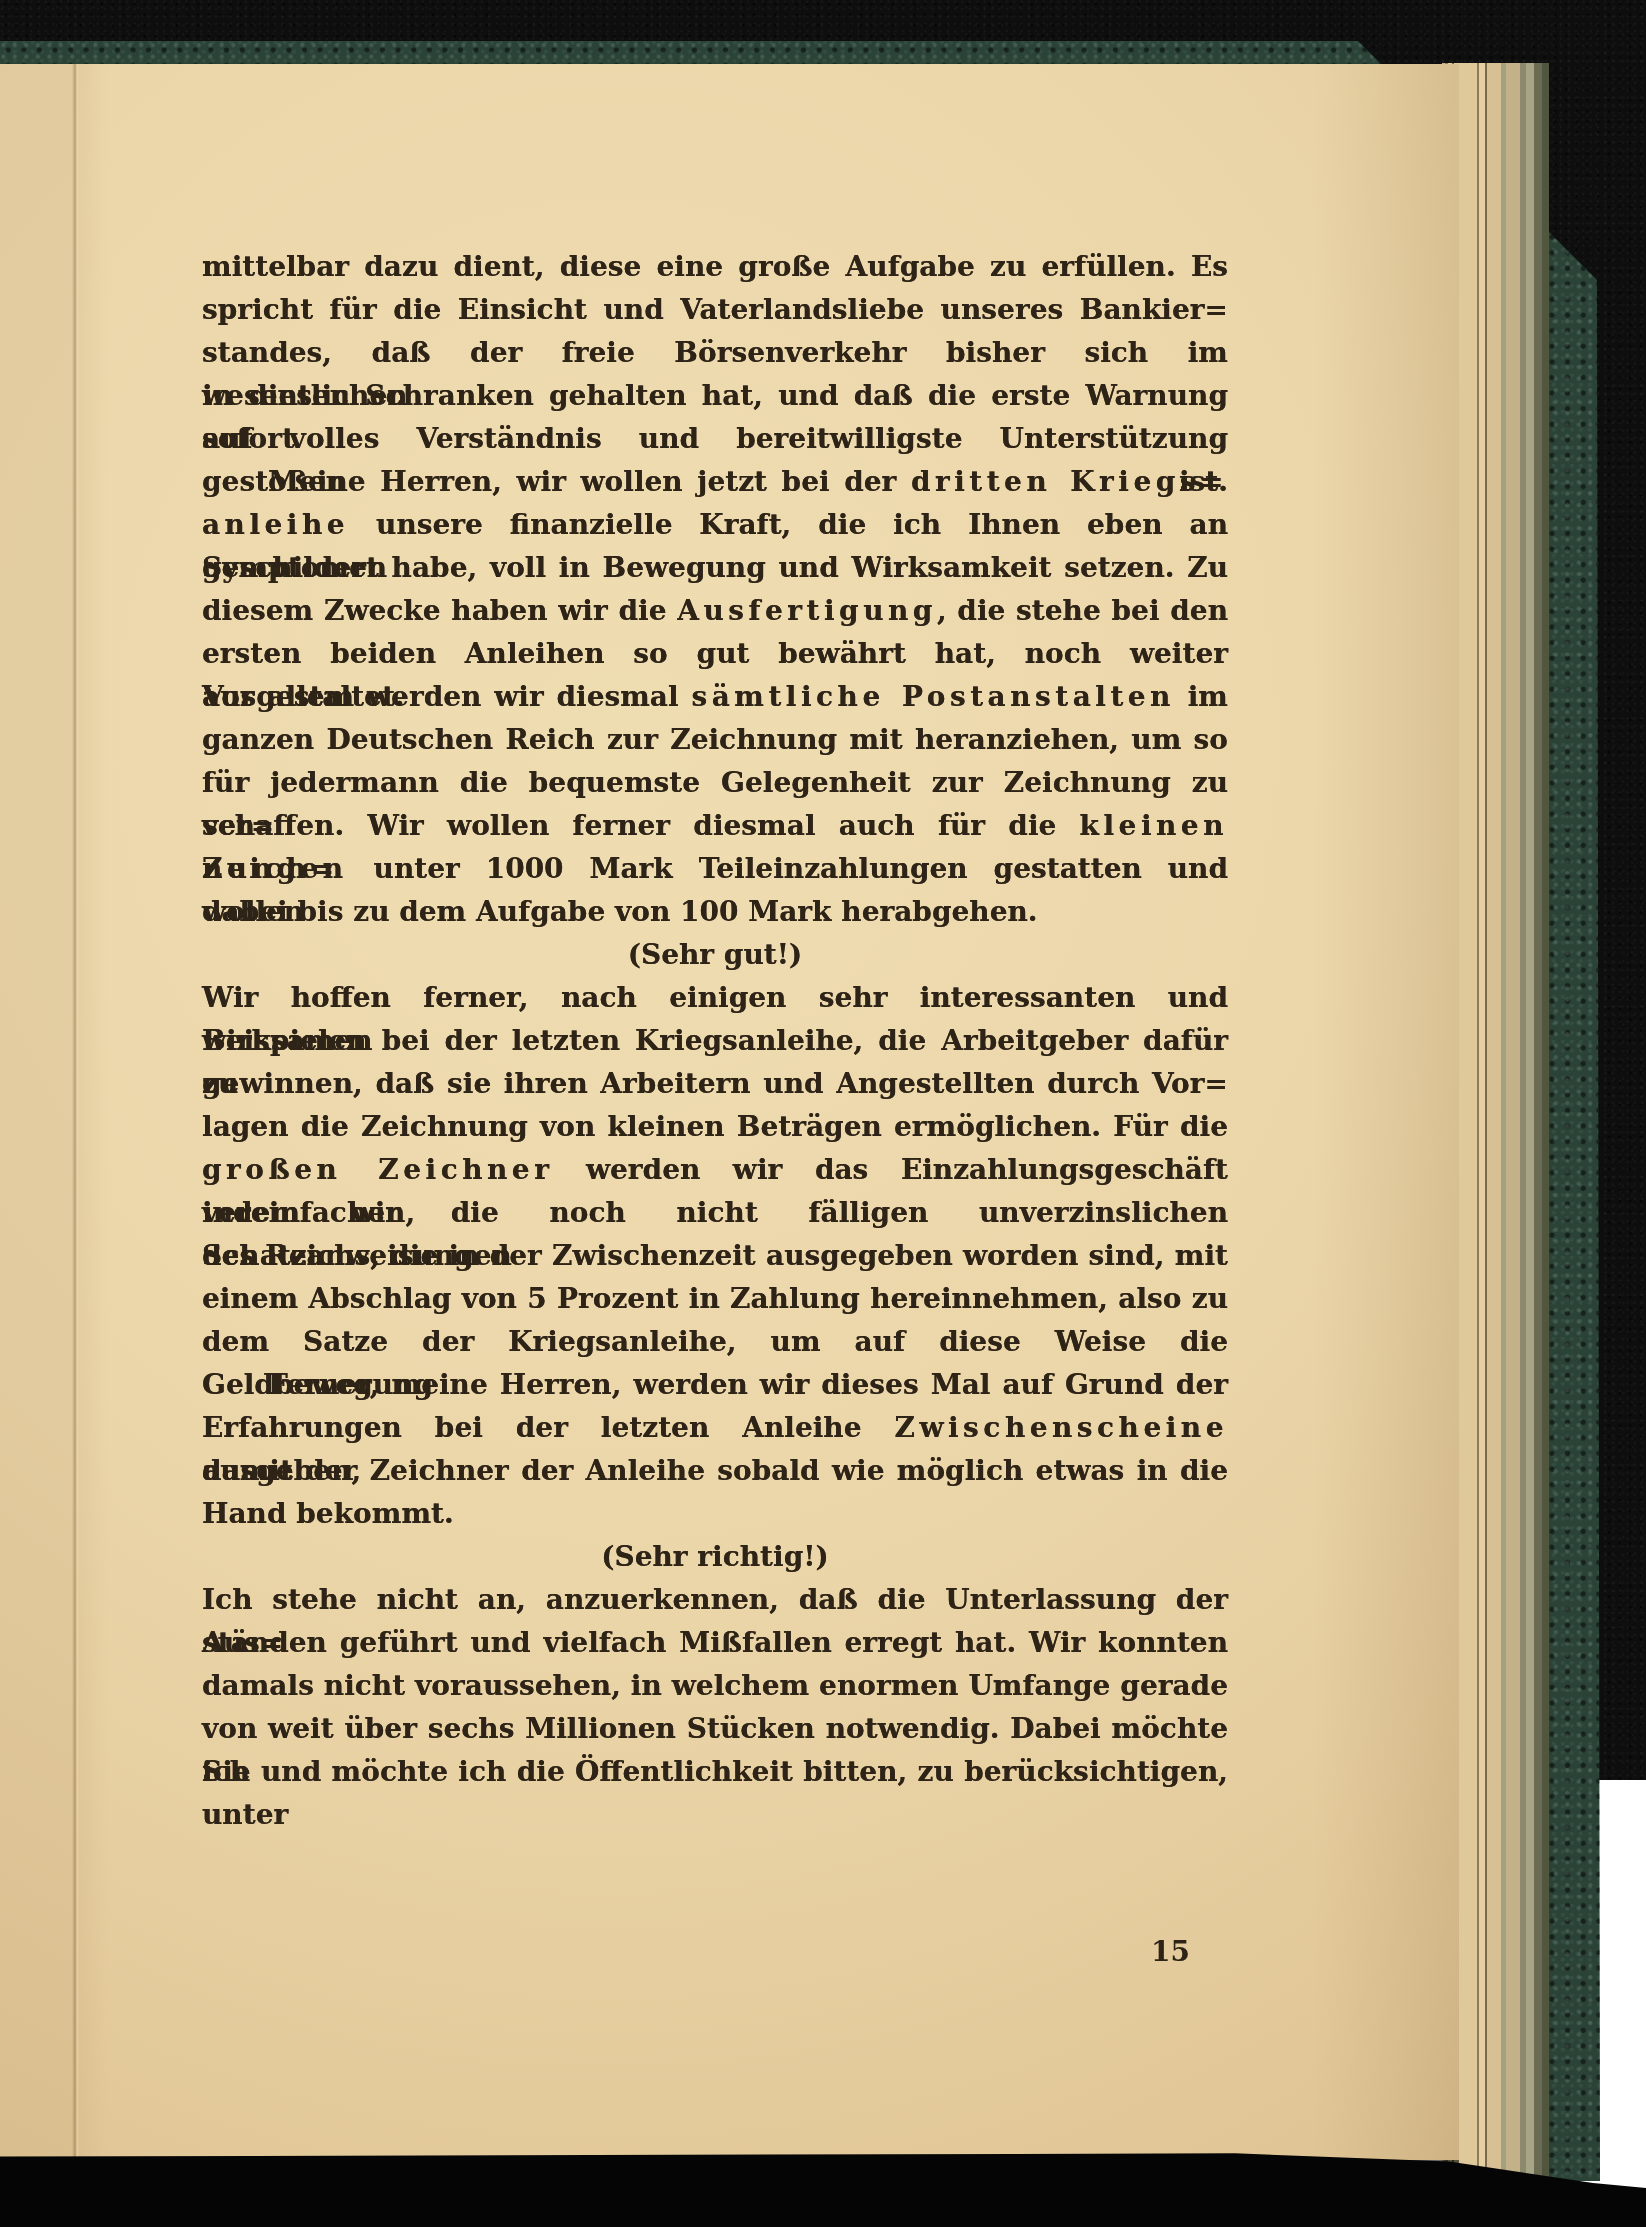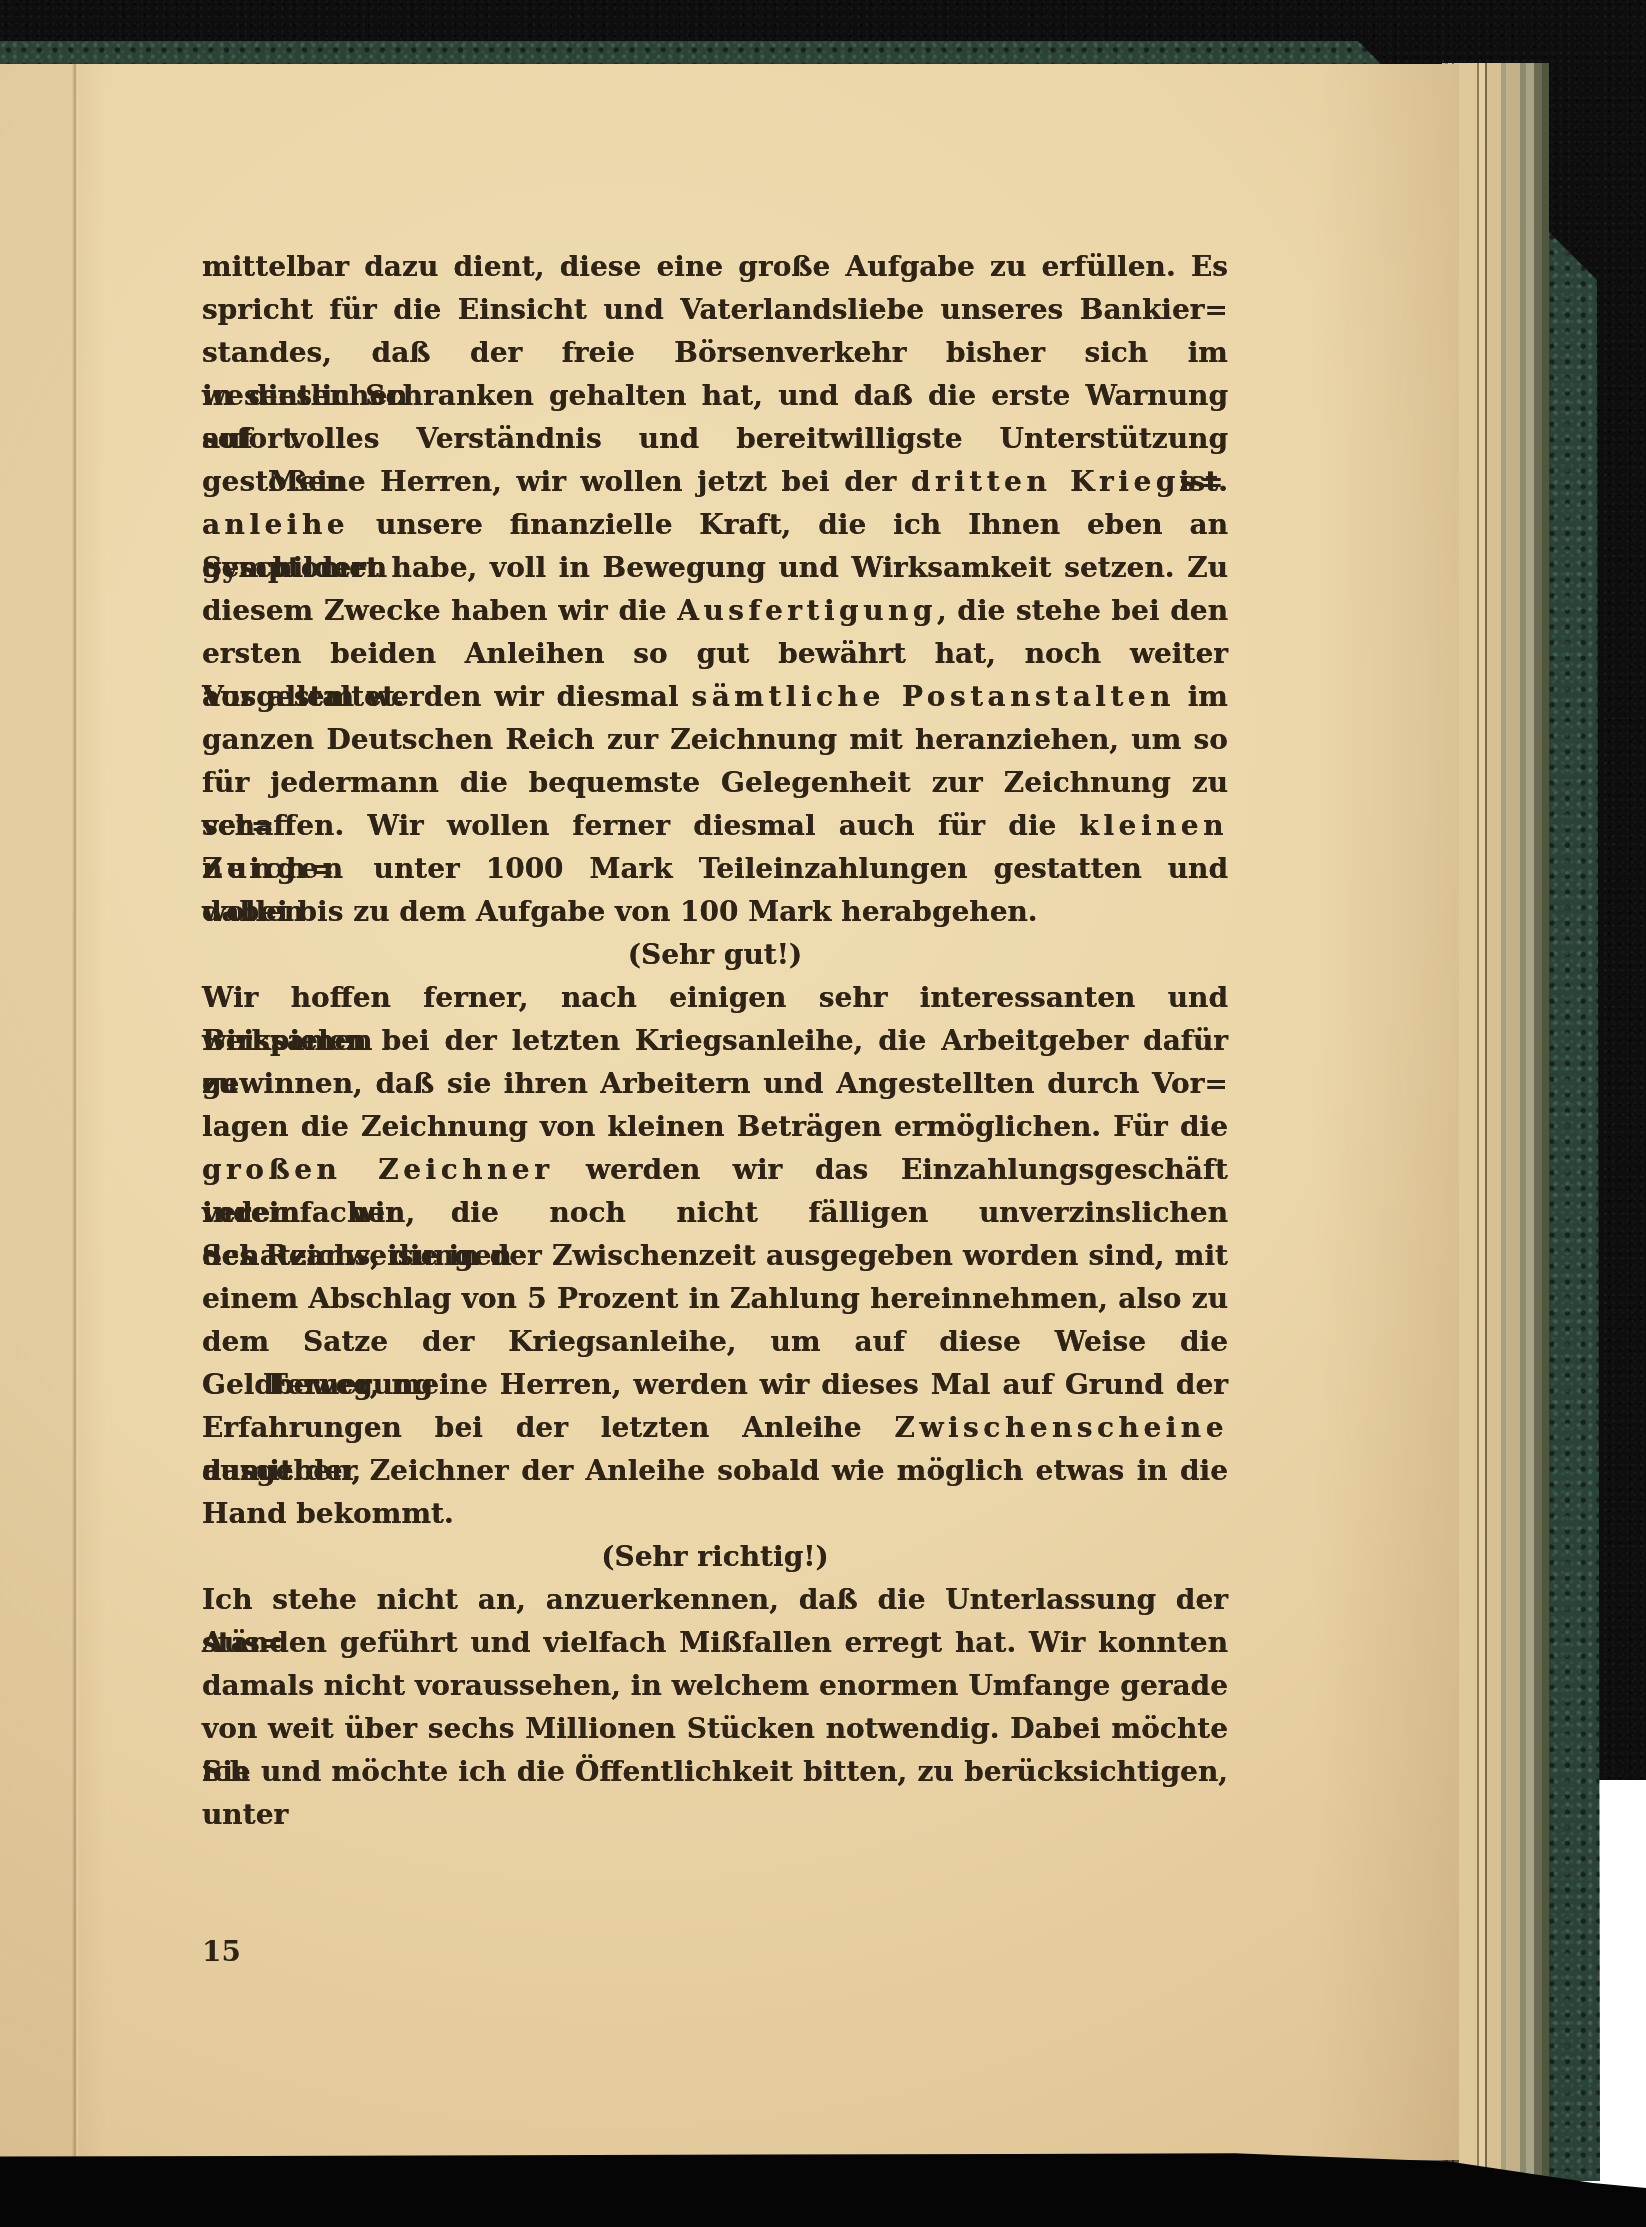--- a/index.html
+++ b/index.html
@@ -63,21 +63,21 @@
   }
   .line{height:43px;overflow:visible;}
   .line.just{text-align:justify;text-align-last:justify;}
   .line.left{text-align:left;text-align-last:left;}
   .line.center{text-align:center;text-align-last:center;}
   .line.indent{padding-left:66px;}
   .gesperrt{letter-spacing:0.16em;}
   .page-number{
     position:absolute;left:202px;top:1930px;width:1026px;
     color:var(--ink,#2e2317);font-size:28px;font-weight:700;line-height:43px;
-    text-align:left;padding-right:0;box-sizing:border-box;
+    text-align:right;padding-right:0;box-sizing:border-box;
   }
   .page-number span{margin-right:38px;}
 </style>
 </head>
 <body>
 
 <div class="scene">
   <div class="cover"></div>
   <div class="fore-edge"></div>
   <div class="page">

